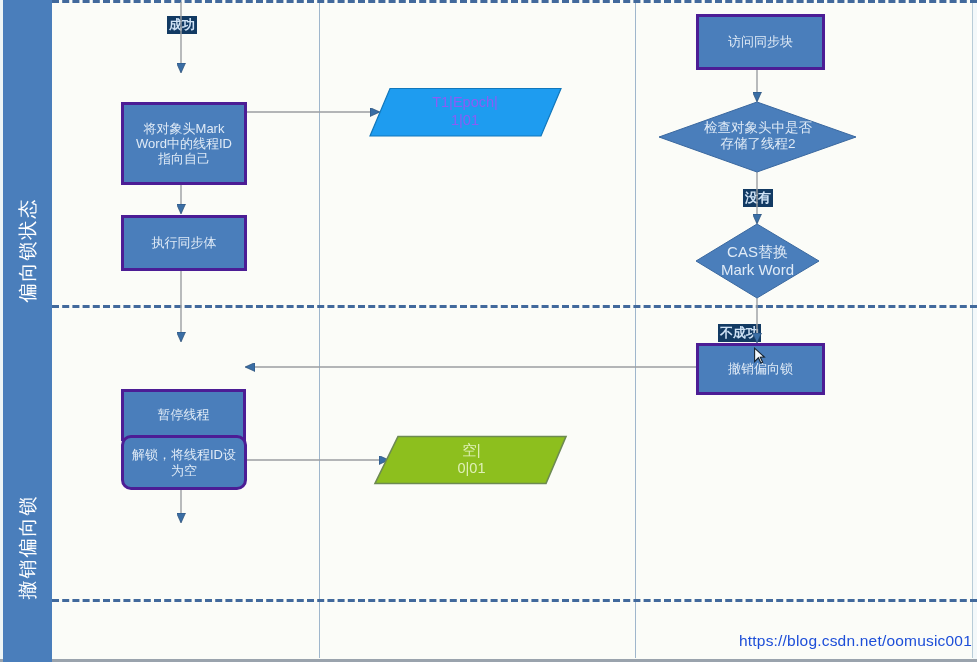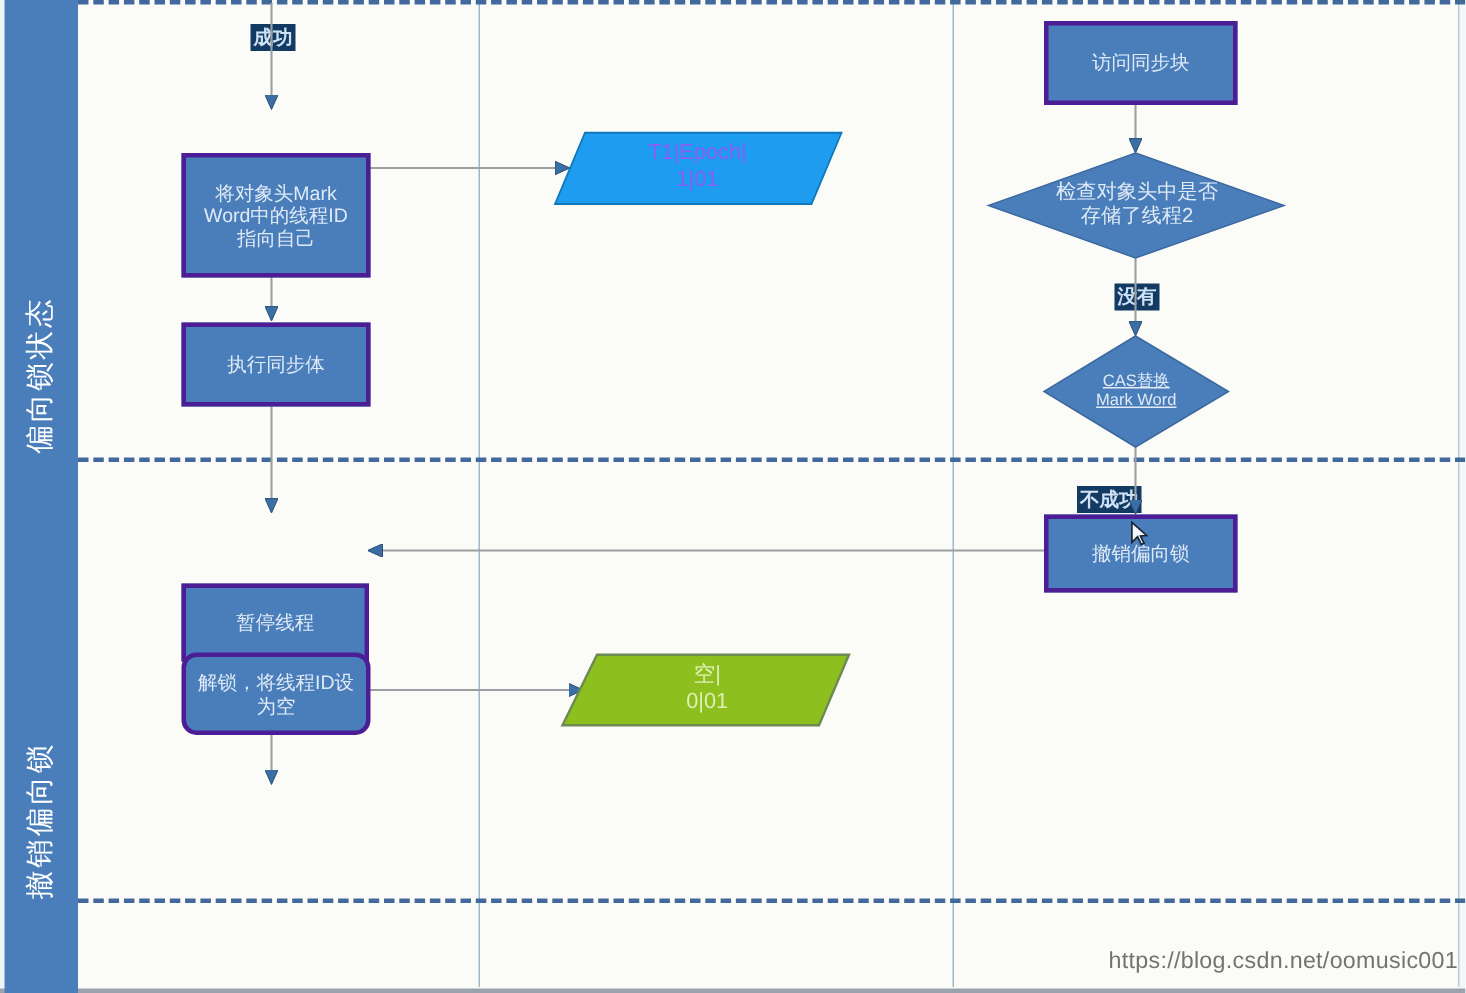--- a/index.html
+++ b/index.html
@@ -22,21 +22,21 @@
         text-align:center;color:#dfeaf6;line-height:1.18;}
   .proc{background:#4a7ebb;border:3px solid #4c1d95;font-size:13px;}
   .node .t{white-space:nowrap;}
 
   .lbl{position:absolute;background:#123a63;color:#cfe2f5;font-size:13px;
        line-height:16px;white-space:nowrap;padding:1px 2px;z-index:1;font-weight:bold;}
   .canvas{z-index:2;}
   .lane-strip,.lane-cell{z-index:3;}
   .node{z-index:4;}
 
-  .watermark{position:absolute;right:5px;bottom:12px;color:#737373;font-size:15.5px;
+  .watermark{position:absolute;right:5px;bottom:12px;color:#1d4ed8;font-size:15.5px;
              letter-spacing:0.2px;}
 
   .bottombar{position:absolute;left:0;bottom:0;width:977px;height:3px;background:#9aa3ad;}
   .rightedge{position:absolute;left:973px;top:0;width:4px;height:662px;background:#f3f8fa;}
   .rightline{position:absolute;left:972px;top:0;width:1px;height:658px;background:#b8ccd8;}
   .leftedge{position:absolute;left:0;top:0;width:3px;height:662px;background:#eef5f6;}
 </style>
 </head>
 <body>
 
@@ -104,21 +104,21 @@
   <div class="node proc" style="left:696px;top:14px;width:123px;height:50px;">
       <span class="t"><span class="line">访问同步块</span></span>
     </div>
   <div class="node proc" style="left:696px;top:343px;width:123px;height:46px;">
       <span class="t"><span class="line">撤销偏向锁</span></span>
     </div>
 
   <div class="node" style="left:659px;top:111px;width:198px;height:50px;font-size:13.5px;">
       <span class="t"><span class="line">检查对象头中是否</span><br><span class="line">存储了线程2</span></span>
     </div>
-  <div class="node" style="left:696px;top:236px;width:123px;height:50px;font-size:11px;text-decoration:underline;">
+  <div class="node" style="left:696px;top:236px;width:123px;height:50px;font-size:15px;">
       <span class="t"><span class="line">CAS替换</span><br><span class="line">Mark Word</span></span>
     </div>
   <div class="node" style="left:390px;top:88px;width:150px;height:47px;font-size:14.5px;color:#8b5cf6;">
       <span class="t"><span class="line">T1|Epoch|</span><br><span class="line">1|01</span></span>
     </div>
   <div class="node" style="left:398px;top:436px;width:147px;height:47px;font-size:14.5px;color:#dff0b6;">
       <span class="t"><span class="line">空|</span><br><span class="line">0|01</span></span>
     </div>
 
   <div class="lbl" style="left:167px;top:16px;">成功</div>

